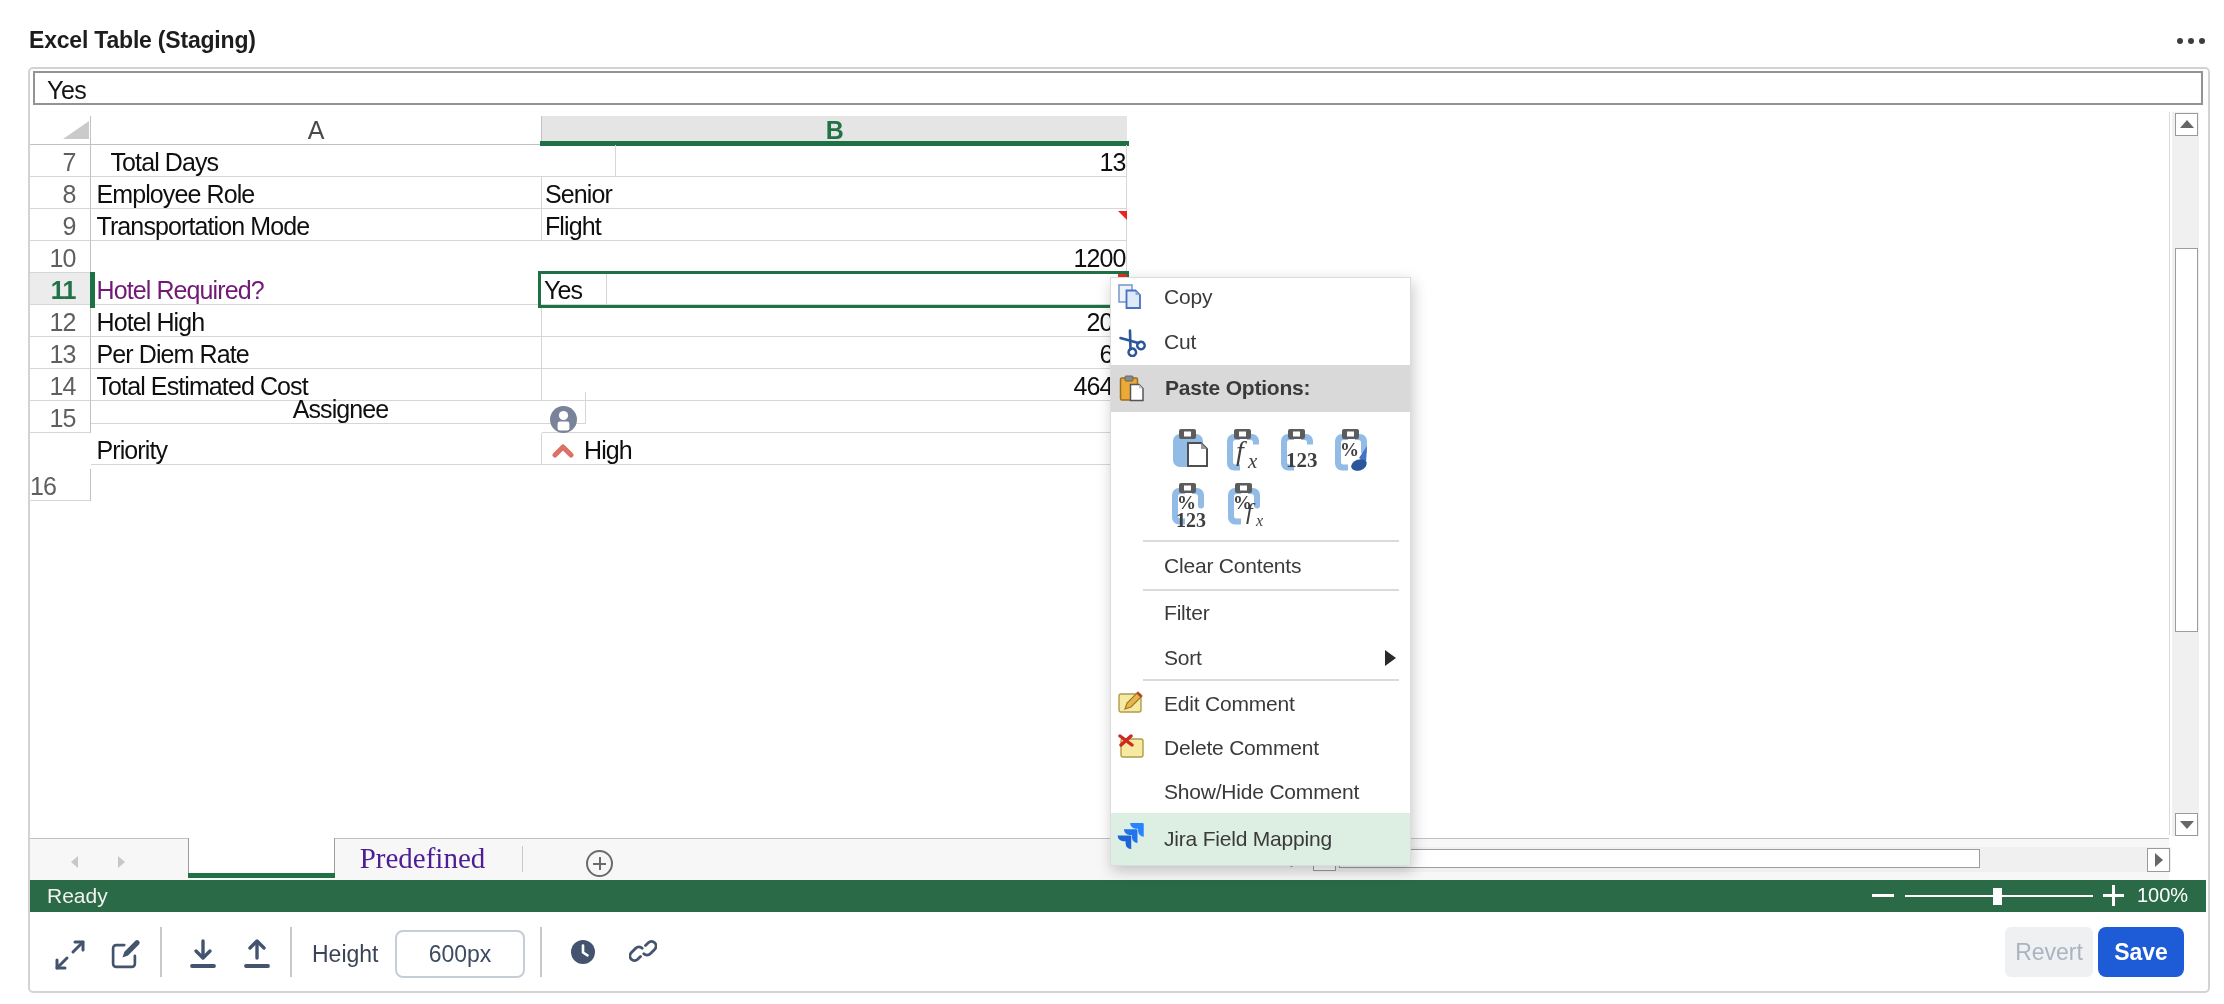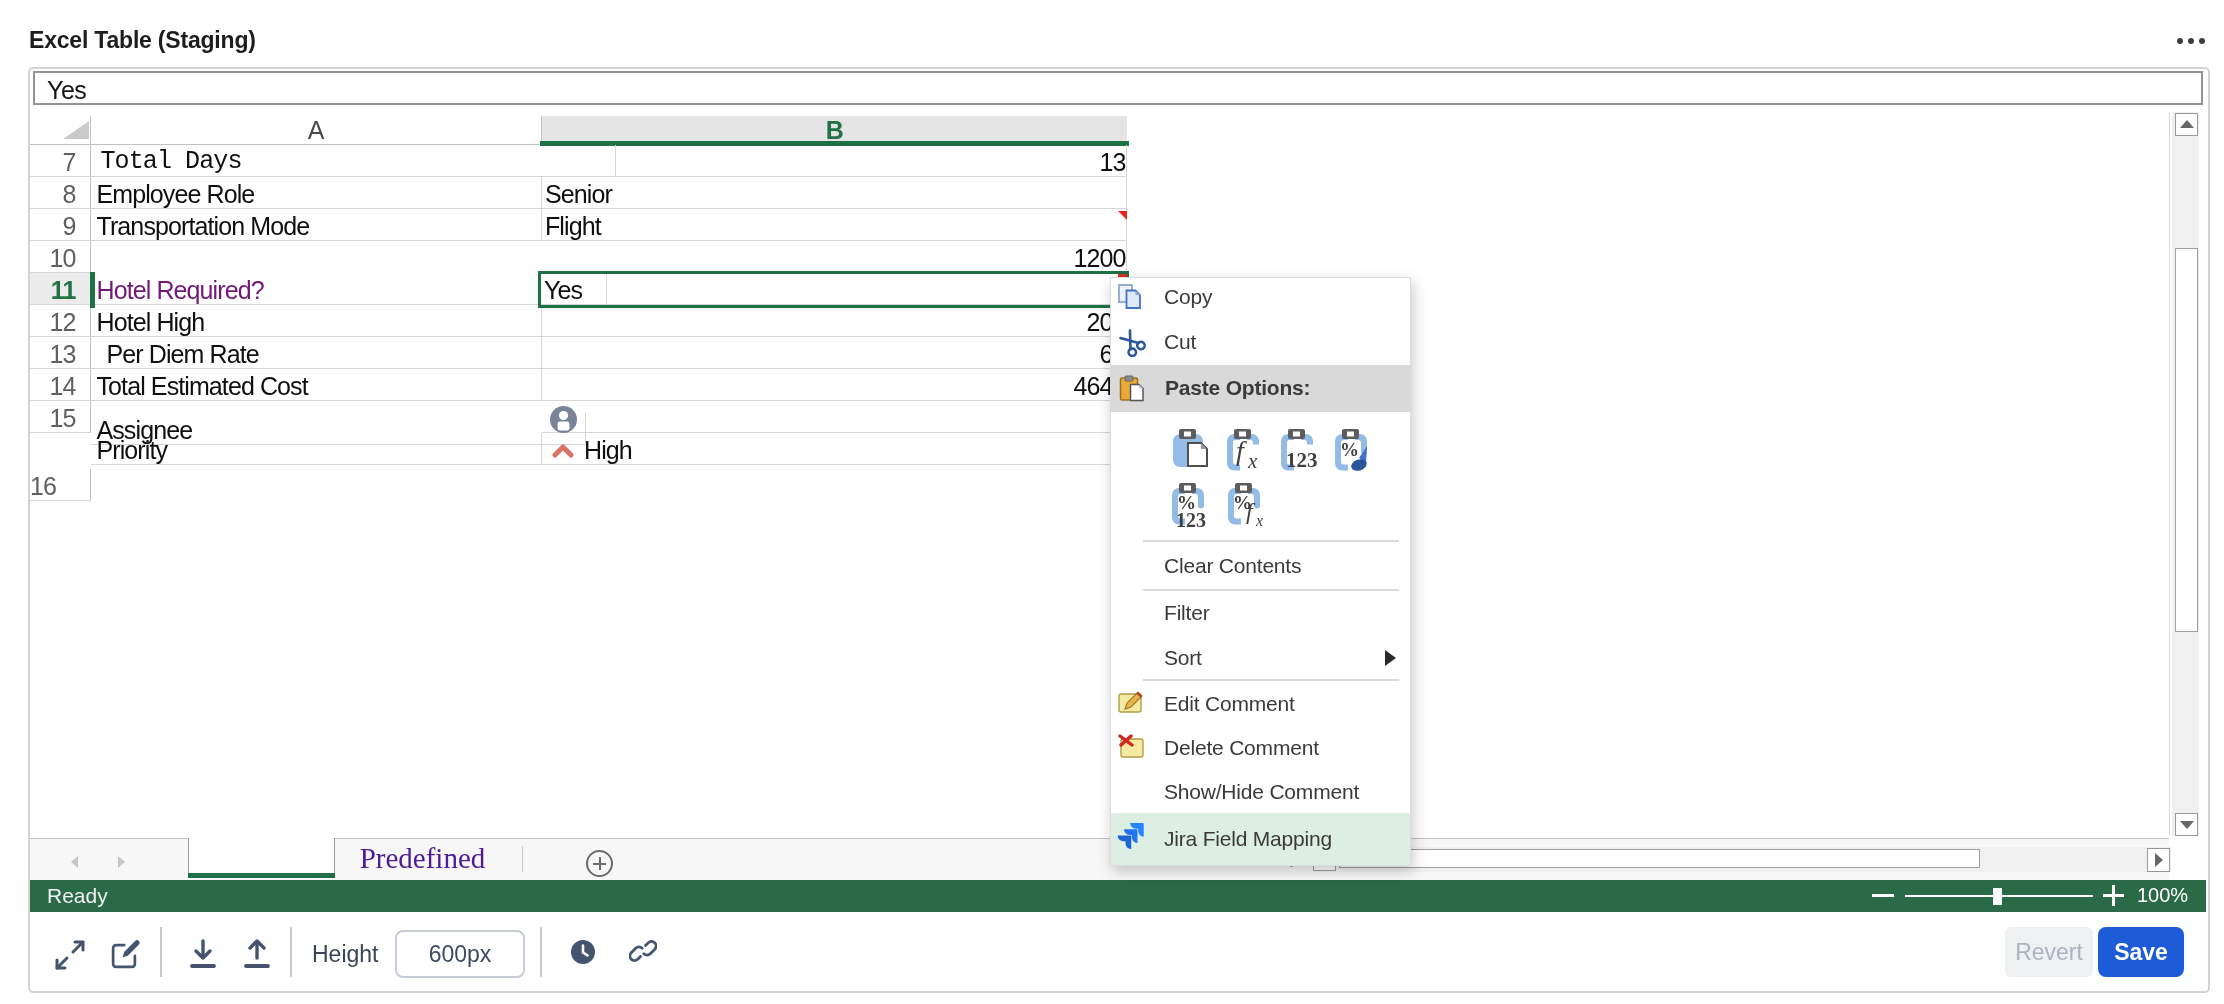--- a/index.html
+++ b/index.html
@@ -24,44 +24,44 @@
   <div class="abs" style="left:47px; top:76px; font-size:25px; letter-spacing:-0.5px; color:#141414;">Yes</div>
 
   <div class="abs" style="left:30px; top:116px; width:60.5px; height:29px; background:#fff; border-right:1px solid #c1c1c1; border-bottom:1px solid #c1c1c1;"></div>
 
   <div class="abs" style="left:63px; top:121px; width:0; height:0; border-left:26px solid transparent; border-bottom:18px solid #cacaca;"></div>
   <div class="abs" style="left:90.5px; top:116px; width:451.5px; height:29px; background:#fff; border-right:1px solid #c1c1c1; border-bottom:1px solid #c1c1c1; font-size:25px; letter-spacing:-0.9px; color:#4a4a4a; text-align:center; line-height:28px;">A</div>
   <div class="abs" style="left:542px; top:116px; width:584.5px; height:29px; background:#e5e5e5; font-size:25px; letter-spacing:-0.9px; font-weight:bold; color:#217346; text-align:center; line-height:28px;">B</div>
   <div class="abs" style="left:540px; top:141px; width:589px; height:5px; background:#1e7145;"></div>
 
   <div class="abs" style="left:30px; top:145px; width:60.5px; height:32px; background:#fff; border-right:1px solid #c1c1c1; border-bottom:1px solid #d6d6d6; font-size:25px; letter-spacing:-0.9px; color:#5f5f5f; text-align:right; line-height:34px; padding-right:14px;">7</div>
-  <div class="abs" style="left:90.5px; top:145px; width:525px; height:32px; border-right:1px solid #d6d6d6; border-bottom:1px solid #d6d6d6; font-size:25px; letter-spacing:-0.9px; color:#0f0f0f; line-height:34px; padding-left:10px; white-space:nowrap;font-family:Liberation Mono, monospace;">Total Days</div>
+  <div class="abs" style="left:90.5px; top:145px; width:525px; height:32px; border-right:1px solid #d6d6d6; border-bottom:1px solid #d6d6d6; font-size:25px; letter-spacing:-0.9px; color:#0f0f0f; line-height:34px; padding-left:20px; white-space:nowrap;">Total Days</div>
   <div class="abs" style="left:542px; top:145px; width:584.5px; height:32px; border-right:1px solid #d6d6d6; border-bottom:1px solid #d6d6d6; font-size:25px; letter-spacing:-0.9px; color:#0f0f0f; line-height:35px; padding-right:0px; text-align:right;">13</div>
   <div class="abs" style="left:30px; top:177px; width:60.5px; height:32px; background:#fff; border-right:1px solid #c1c1c1; border-bottom:1px solid #d6d6d6; font-size:25px; letter-spacing:-0.9px; color:#5f5f5f; text-align:right; line-height:34px; padding-right:14px;">8</div>
   <div class="abs" style="left:90.5px; top:177px; width:451.5px; height:32px; border-right:1px solid #d6d6d6; border-bottom:1px solid #d6d6d6; font-size:25px; letter-spacing:-0.9px; color:#0f0f0f; line-height:34px; padding-left:6px; white-space:nowrap;">Employee Role</div>
   <div class="abs" style="left:542px; top:177px; width:584.5px; height:32px; border-right:1px solid #d6d6d6; border-bottom:1px solid #d6d6d6; font-size:25px; letter-spacing:-0.9px; color:#0f0f0f; line-height:35px; padding-left:3px;">Senior</div>
   <div class="abs" style="left:30px; top:209px; width:60.5px; height:32px; background:#fff; border-right:1px solid #c1c1c1; border-bottom:1px solid #d6d6d6; font-size:25px; letter-spacing:-0.9px; color:#5f5f5f; text-align:right; line-height:34px; padding-right:14px;">9</div>
   <div class="abs" style="left:90.5px; top:209px; width:451.5px; height:32px; border-right:1px solid #d6d6d6; border-bottom:1px solid #d6d6d6; font-size:25px; letter-spacing:-0.9px; color:#0f0f0f; line-height:34px; padding-left:6px; white-space:nowrap;">Transportation Mode</div>
   <div class="abs" style="left:542px; top:209px; width:584.5px; height:32px; border-right:1px solid #d6d6d6; border-bottom:1px solid #d6d6d6; font-size:25px; letter-spacing:-0.9px; color:#0f0f0f; line-height:35px; padding-left:3px;">Flight</div>
   <div class="abs" style="left:30px; top:241px; width:60.5px; height:32px; background:#fff; border-right:1px solid #c1c1c1; border-bottom:1px solid #d6d6d6; font-size:25px; letter-spacing:-0.9px; color:#5f5f5f; text-align:right; line-height:34px; padding-right:14px;">10</div>
   <div class="abs" style="left:542px; top:241px; width:584.5px; height:32px; border-right:1px solid #d6d6d6; border-bottom:1px solid #d6d6d6; font-size:25px; letter-spacing:-0.9px; color:#0f0f0f; line-height:35px; padding-right:0px; text-align:right;">1200</div>
   <div class="abs" style="left:30px; top:273px; width:60.5px; height:32px; background:#ececec; border-right:1px solid #c1c1c1; border-bottom:1px solid #d6d6d6; font-size:25px; letter-spacing:-0.9px; font-weight:bold; color:#217346; text-align:right; line-height:34px; padding-right:14px;">11</div>
   <div class="abs" style="left:90.5px; top:273px; width:516px; height:32px; border-right:1px solid #d6d6d6; border-bottom:1px solid #d6d6d6; font-size:25px; letter-spacing:-0.9px; color:#701a75; line-height:34px; padding-left:6px; white-space:nowrap;">Hotel Required?</div>
   <div class="abs" style="left:542px; top:273px; width:584.5px; height:32px; border-right:1px solid #d6d6d6; border-bottom:1px solid #d6d6d6; font-size:25px; letter-spacing:-0.9px; color:#0f0f0f; line-height:35px; padding-left:2px;">Yes</div>
   <div class="abs" style="left:30px; top:305px; width:60.5px; height:32px; background:#fff; border-right:1px solid #c1c1c1; border-bottom:1px solid #d6d6d6; font-size:25px; letter-spacing:-0.9px; color:#5f5f5f; text-align:right; line-height:34px; padding-right:14px;">12</div>
   <div class="abs" style="left:90.5px; top:305px; width:451.5px; height:32px; border-right:1px solid #d6d6d6; border-bottom:1px solid #d6d6d6; font-size:25px; letter-spacing:-0.9px; color:#0f0f0f; line-height:34px; padding-left:6px; white-space:nowrap;">Hotel High</div>
   <div class="abs" style="left:542px; top:305px; width:584.5px; height:32px; border-right:1px solid #d6d6d6; border-bottom:1px solid #d6d6d6; font-size:25px; letter-spacing:-0.9px; color:#0f0f0f; line-height:35px; padding-right:0px; text-align:right;">200</div>
   <div class="abs" style="left:30px; top:337px; width:60.5px; height:32px; background:#fff; border-right:1px solid #c1c1c1; border-bottom:1px solid #d6d6d6; font-size:25px; letter-spacing:-0.9px; color:#5f5f5f; text-align:right; line-height:34px; padding-right:14px;">13</div>
-  <div class="abs" style="left:90.5px; top:337px; width:451.5px; height:32px; border-right:1px solid #d6d6d6; border-bottom:1px solid #d6d6d6; font-size:25px; letter-spacing:-0.9px; color:#0f0f0f; line-height:34px; padding-left:16px; white-space:nowrap;">Per Diem Rate</div>
+  <div class="abs" style="left:90.5px; top:337px; width:451.5px; height:32px; border-right:1px solid #d6d6d6; border-bottom:1px solid #d6d6d6; font-size:25px; letter-spacing:-0.9px; color:#0f0f0f; line-height:34px; padding-left:6px; white-space:nowrap;">Per Diem Rate</div>
   <div class="abs" style="left:542px; top:337px; width:584.5px; height:32px; border-right:1px solid #d6d6d6; border-bottom:1px solid #d6d6d6; font-size:25px; letter-spacing:-0.9px; color:#0f0f0f; line-height:35px; padding-right:0px; text-align:right;">65</div>
   <div class="abs" style="left:30px; top:369px; width:60.5px; height:32px; background:#fff; border-right:1px solid #c1c1c1; border-bottom:1px solid #d6d6d6; font-size:25px; letter-spacing:-0.9px; color:#5f5f5f; text-align:right; line-height:34px; padding-right:14px;">14</div>
   <div class="abs" style="left:90.5px; top:369px; width:451.5px; height:32px; border-right:1px solid #d6d6d6; border-bottom:1px solid #d6d6d6; font-size:25px; letter-spacing:-0.9px; color:#0f0f0f; line-height:34px; padding-left:6px; white-space:nowrap;">Total Estimated Cost</div>
   <div class="abs" style="left:542px; top:369px; width:584.5px; height:32px; border-right:1px solid #d6d6d6; border-bottom:1px solid #d6d6d6; font-size:25px; letter-spacing:-0.9px; color:#0f0f0f; line-height:35px; padding-right:0px; text-align:right;">4640</div>
   <div class="abs" style="left:30px; top:401px; width:60.5px; height:32px; background:#fff; border-right:1px solid #c1c1c1; border-bottom:1px solid #d6d6d6; font-size:25px; letter-spacing:-0.9px; color:#5f5f5f; text-align:right; line-height:34px; padding-right:14px;">15</div>
-  <div class="abs" style="left:90.5px; top:413px; width:495px; height:32px; border-right:1px solid #d6d6d6; border-bottom:1px solid #d6d6d6; font-size:25px; letter-spacing:-0.9px; color:#0f0f0f; line-height:34px; padding-left:6px; white-space:nowrap;">Assignee</div>
+  <div class="abs" style="left:90.5px; top:392px; width:495px; height:32px; border-right:1px solid #d6d6d6; border-bottom:1px solid #d6d6d6; font-size:25px; letter-spacing:-0.9px; color:#0f0f0f; line-height:34px; padding-left:6px; white-space:nowrap;text-align:center;">Assignee</div>
   <div class="abs" style="left:542px; top:401px; width:584.5px; height:32px; border-right:1px solid #d6d6d6; border-bottom:1px solid #d6d6d6;"></div>
   <div class="abs" style="left:30px; top:433px; width:60.5px; height:32px; background:#fff; border-right:1px solid #c1c1c1; border-bottom:1px solid #d6d6d6; font-size:25px; letter-spacing:-0.9px; color:#5f5f5f; text-align:left; line-height:34px; padding-right:14px;margin-top:36px;">16</div>
   <div class="abs" style="left:90.5px; top:433px; width:451.5px; height:32px; border-right:1px solid #d6d6d6; border-bottom:1px solid #d6d6d6; font-size:25px; letter-spacing:-0.9px; color:#0f0f0f; line-height:34px; padding-left:6px; white-space:nowrap;">Priority</div>
   <div class="abs" style="left:542px; top:433px; width:584.5px; height:32px; border-right:1px solid #d6d6d6; border-bottom:1px solid #d6d6d6;"></div>
 
   <svg class="abs" style="left:550px; top:406px;" width="27" height="27" viewBox="0 0 27 27">
     <circle cx="13.5" cy="13.5" r="13.5" fill="#79849b"></circle>
     <circle cx="13.5" cy="9.5" r="4.6" fill="#fff"></circle>
     <rect x="7.6" y="15.6" width="11.8" height="9" rx="2.4" fill="#fff"></rect>
   </svg>

